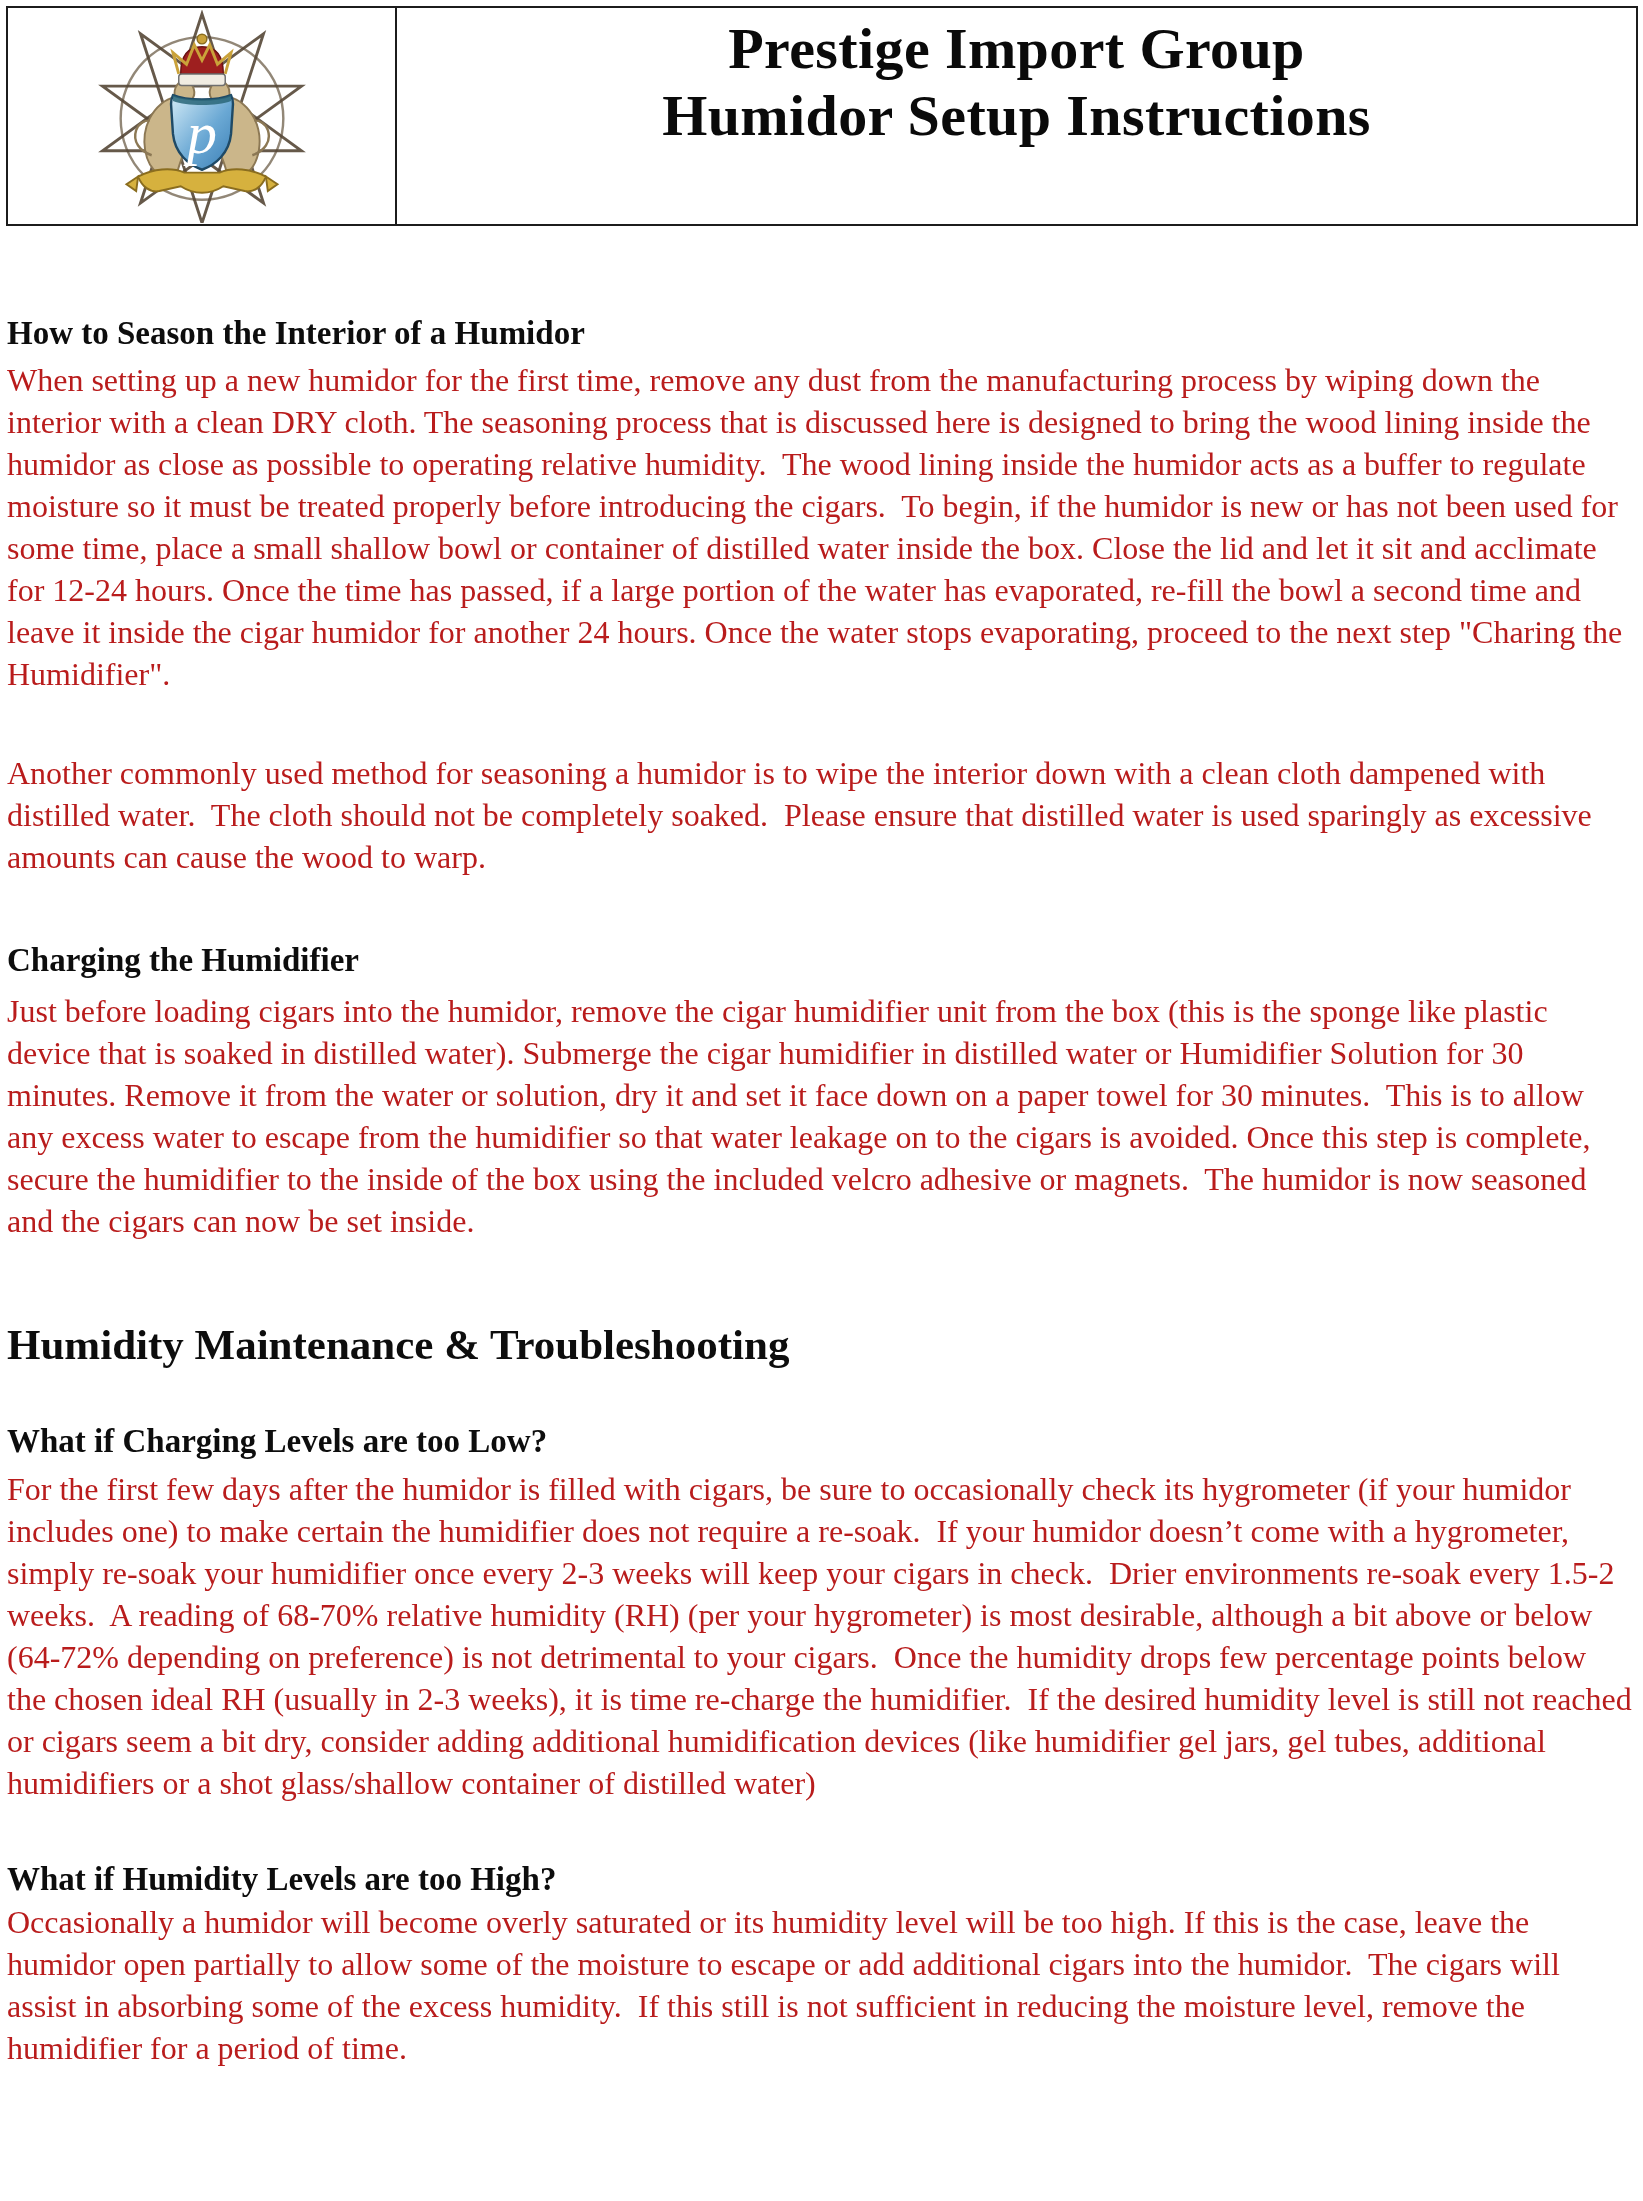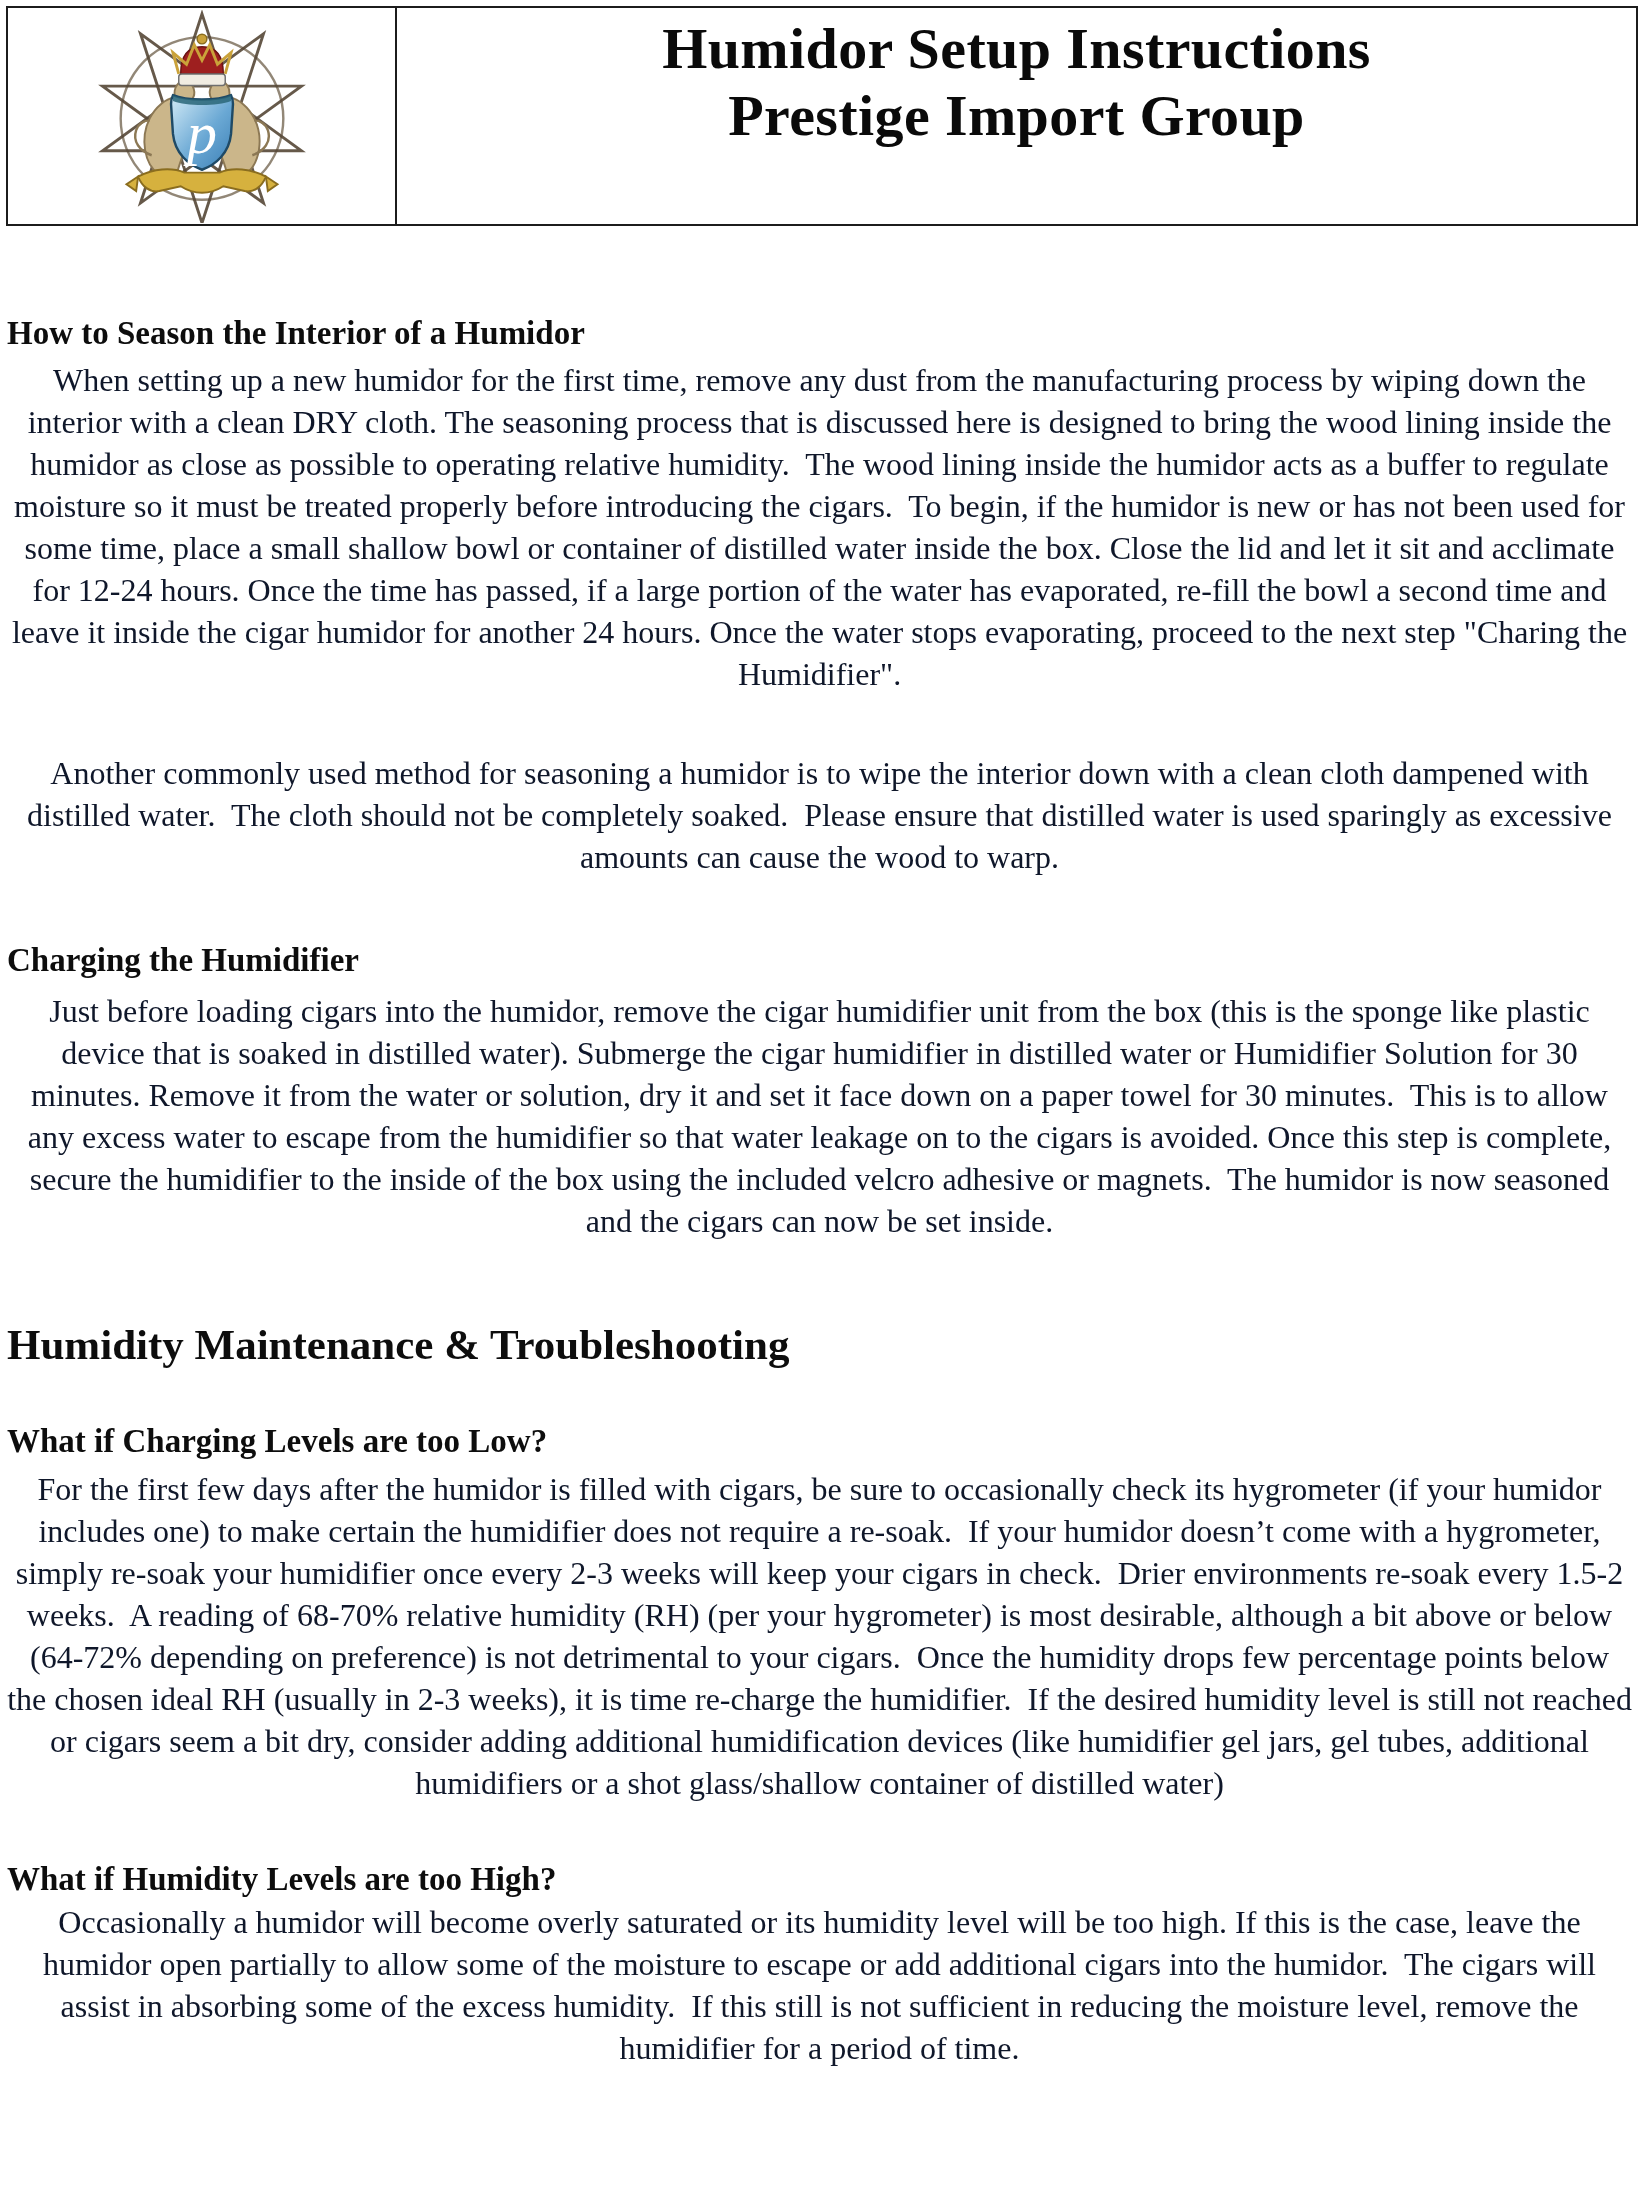--- a/index.html
+++ b/index.html
@@ -46,22 +46,22 @@
 
   
   .content {
     padding: 0 12px 0 7px;
     font-size: 32px;
     line-height: 42px;
   }
   .para {
     margin: 0;
     white-space: pre-wrap;
-    text-align: center;
-    color: #0f172a;
+    text-align: left;
+    color: #b91c1c;
   }
   .h1 {
     margin: 0;
     font-size: 43px;
     line-height: 54px;
     font-weight: bold;
     color: #0d0d0d;
   }
   .h2 {
     margin: 0;
@@ -129,22 +129,22 @@
 
         <g>
           <path d="M64 172 L52 180 L62 187 Z" fill="#d6b13e" stroke="#8a6d1f" stroke-width="2"></path>
           <path d="M196 172 L208 180 L198 187 Z" fill="#d6b13e" stroke="#8a6d1f" stroke-width="2"></path>
           <path d="M64 172 C80 164 98 162 112 168 L148 168 C162 162 180 164 196 172 C192 182 184 189 174 187 L152 182 C138 191 122 191 108 182 L86 187 C76 189 68 182 64 172 Z" fill="#d6b13e" stroke="#8a6d1f" stroke-width="2"></path>
         </g>
       </svg>
     </div>
 
     <div class="title-cell">
+      <div class="title-line">Prestige Import Group</div>
       <div class="title-line">Humidor Setup Instructions</div>
-      <div class="title-line">Prestige Import Group</div>
     </div>
   </header>
 
   <main class="content">
 
     <h2 class="h2 mt-s1">How to Season the Interior of a Humidor</h2>
     <p class="para mt-p1">When setting up a new humidor for the first time, remove any dust from the manufacturing process by wiping down the interior with a clean DRY cloth. The seasoning process that is discussed here is designed to bring the wood lining inside the humidor as close as possible to operating relative humidity.  The wood lining inside the humidor acts as a buffer to regulate moisture so it must be treated properly before introducing the cigars.  To begin, if the humidor is new or has not been used for some time, place a small shallow bowl or container of distilled water inside the box. Close the lid and let it sit and acclimate for 12-24 hours. Once the time has passed, if a large portion of the water has evaporated, re-fill the bowl a second time and leave it inside the cigar humidor for another 24 hours. Once the water stops evaporating, proceed to the next step "Charing the Humidifier".</p>
     <p class="para mt-p2">Another commonly used method for seasoning a humidor is to wipe the interior down with a clean cloth dampened with distilled water.  The cloth should not be completely soaked.  Please ensure that distilled water is used sparingly as excessive amounts can cause the wood to warp.</p>
 
     <h2 class="h2 mt-s2">Charging the Humidifier</h2>

